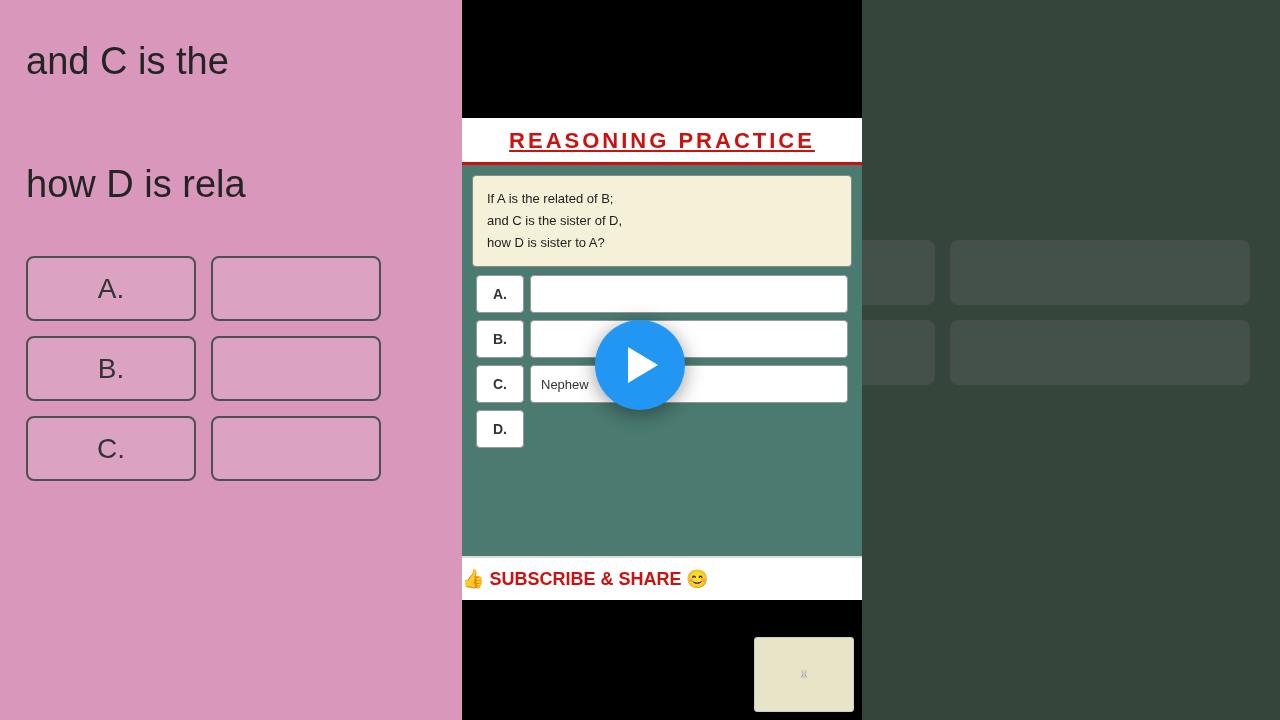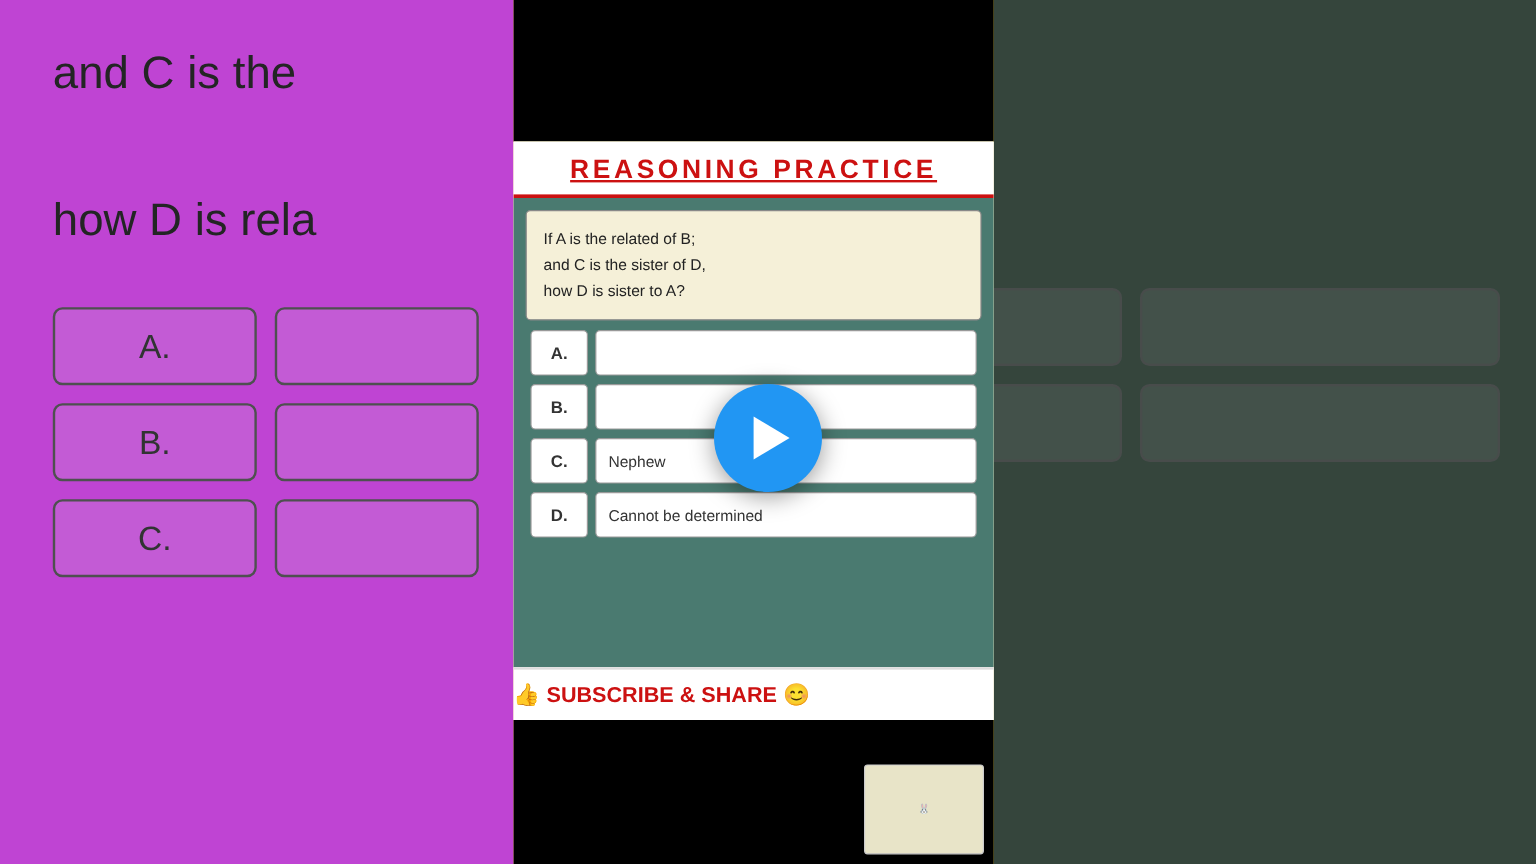--- a/index.html
+++ b/index.html
@@ -18,25 +18,25 @@
       top: 0; left: 0;
       width: 1280px;
       height: 720px;
       background: #2a3a35;
       display: flex;
       align-items: stretch;
     }
 
     .bg-left {
       flex: 1;
-      background: #d946ef;
+      background: #f9a8d4;
       display: flex;
       flex-direction: column;
       justify-content: flex-start;
-      padding: 40px 44px;
+      padding: 40px 26px;
       opacity: 0.85;
     }
 
     .bg-left-text1 {
       font-size: 38px;
       color: #222;
       font-weight: 500;
       margin-bottom: 80px;
     }
 
@@ -77,21 +77,21 @@
       opacity: 0.7;
       display: flex;
       align-items: flex-start;
       justify-content: flex-start;
       padding: 40px 30px;
     }
 
     
     .center-panel {
       position: absolute;
-      left: 428px;
+      left: 462px;
       top: 0;
       width: 400px;
       height: 720px;
       display: flex;
       flex-direction: column;
       background: #fde047;
     }
 
     .panel-top-black {
       height: 118px;
@@ -342,21 +342,20 @@
         <div class="option-row">
           <div class="option-letter">B.</div>
           <div class="option-text"></div>
         </div>
         <div class="option-row">
           <div class="option-letter">C.</div>
           <div class="option-text">Nephew</div>
         </div>
         <div class="option-row">
           <div class="option-letter">D.</div>
-          <div class="option-text">Cannot be determined</div>
         </div>
       </div>
     </div>
 
     <div class="panel-footer">
       <div class="subscribe-text">👍 SUBSCRIBE &amp; SHARE 😊</div>
     </div>
   </div>
 
   <div class="panel-bottom-black">

